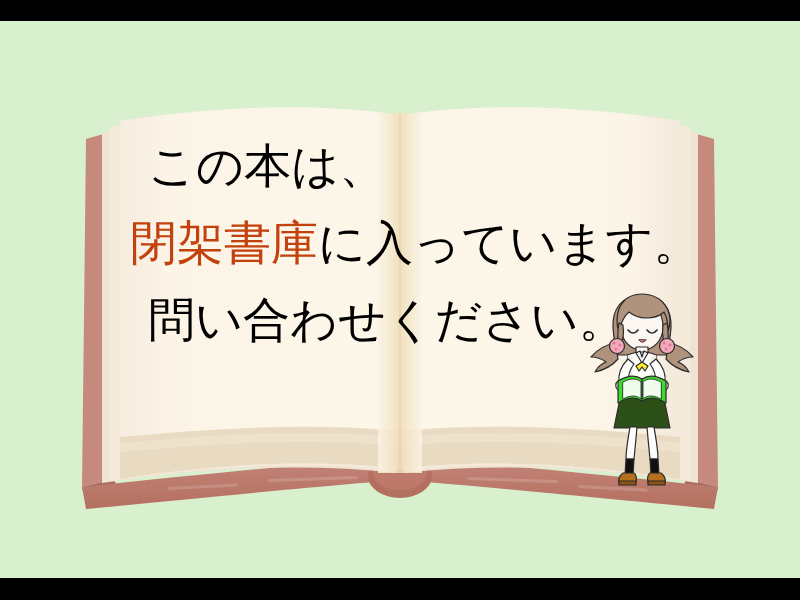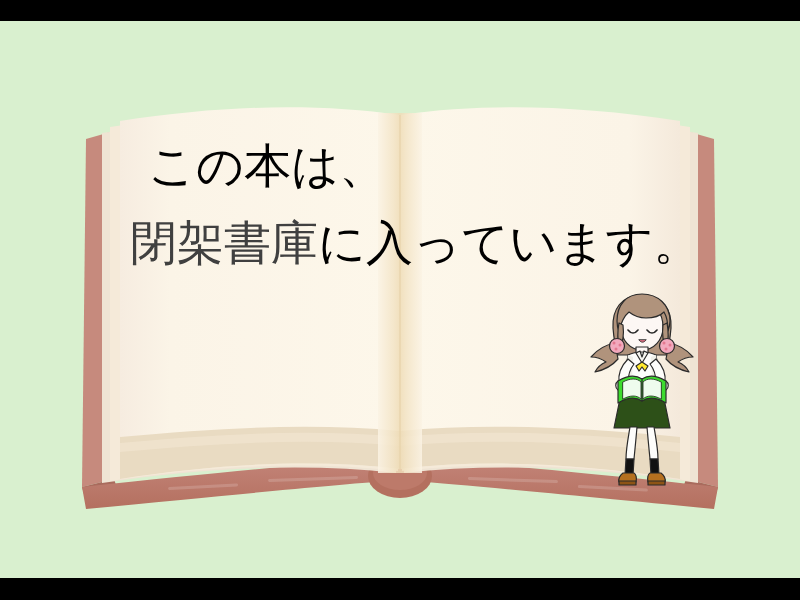--- a/index.html
+++ b/index.html
@@ -55,21 +55,21 @@
   }
   .line {
     font-size: 47px;
     line-height: 77px;
     color: #000000;
     white-space: nowrap;
     letter-spacing: 0px;
     font-weight: 400;
   }
   .line.indent { padding-left: 18px; }
-  .hl { color: #404040; }
+  .hl { color: #c2410c; }
 
   
   #girl {
     position: absolute;
     left: 588px;
     top: 262px;
     width: 108px;
     height: 206px;
     z-index: 6;
   }
@@ -167,20 +167,21 @@
         <g>
           <rect x="330" y="42" width="44" height="360" fill="url(#gutterGrad)" opacity="0.85"></rect>
           <path d="M352,44 L352,398" stroke="#e8d4ae" stroke-width="2" opacity="0.75" fill="none"></path>
         </g>
       </svg>
     </div>
 
     <div id="notice">
       <div class="line indent">この本は、</div>
       <div class="line"><span class="hl">閉架書庫</span><span>に入っています。</span></div>
+      <div class="line indent">問い合わせください。</div>
     </div>
 
     <div id="girl">
       <svg viewBox="0 0 108 206" xmlns="http://www.w3.org/2000/svg">
         <g stroke="#2b2b2b" stroke-width="1.2" stroke-linejoin="round" stroke-linecap="round">
 
           <path d="M54,12
                    C 33,12 24,27 25,45
                    C 26,58 28,66 30,72
                    L 78,72

